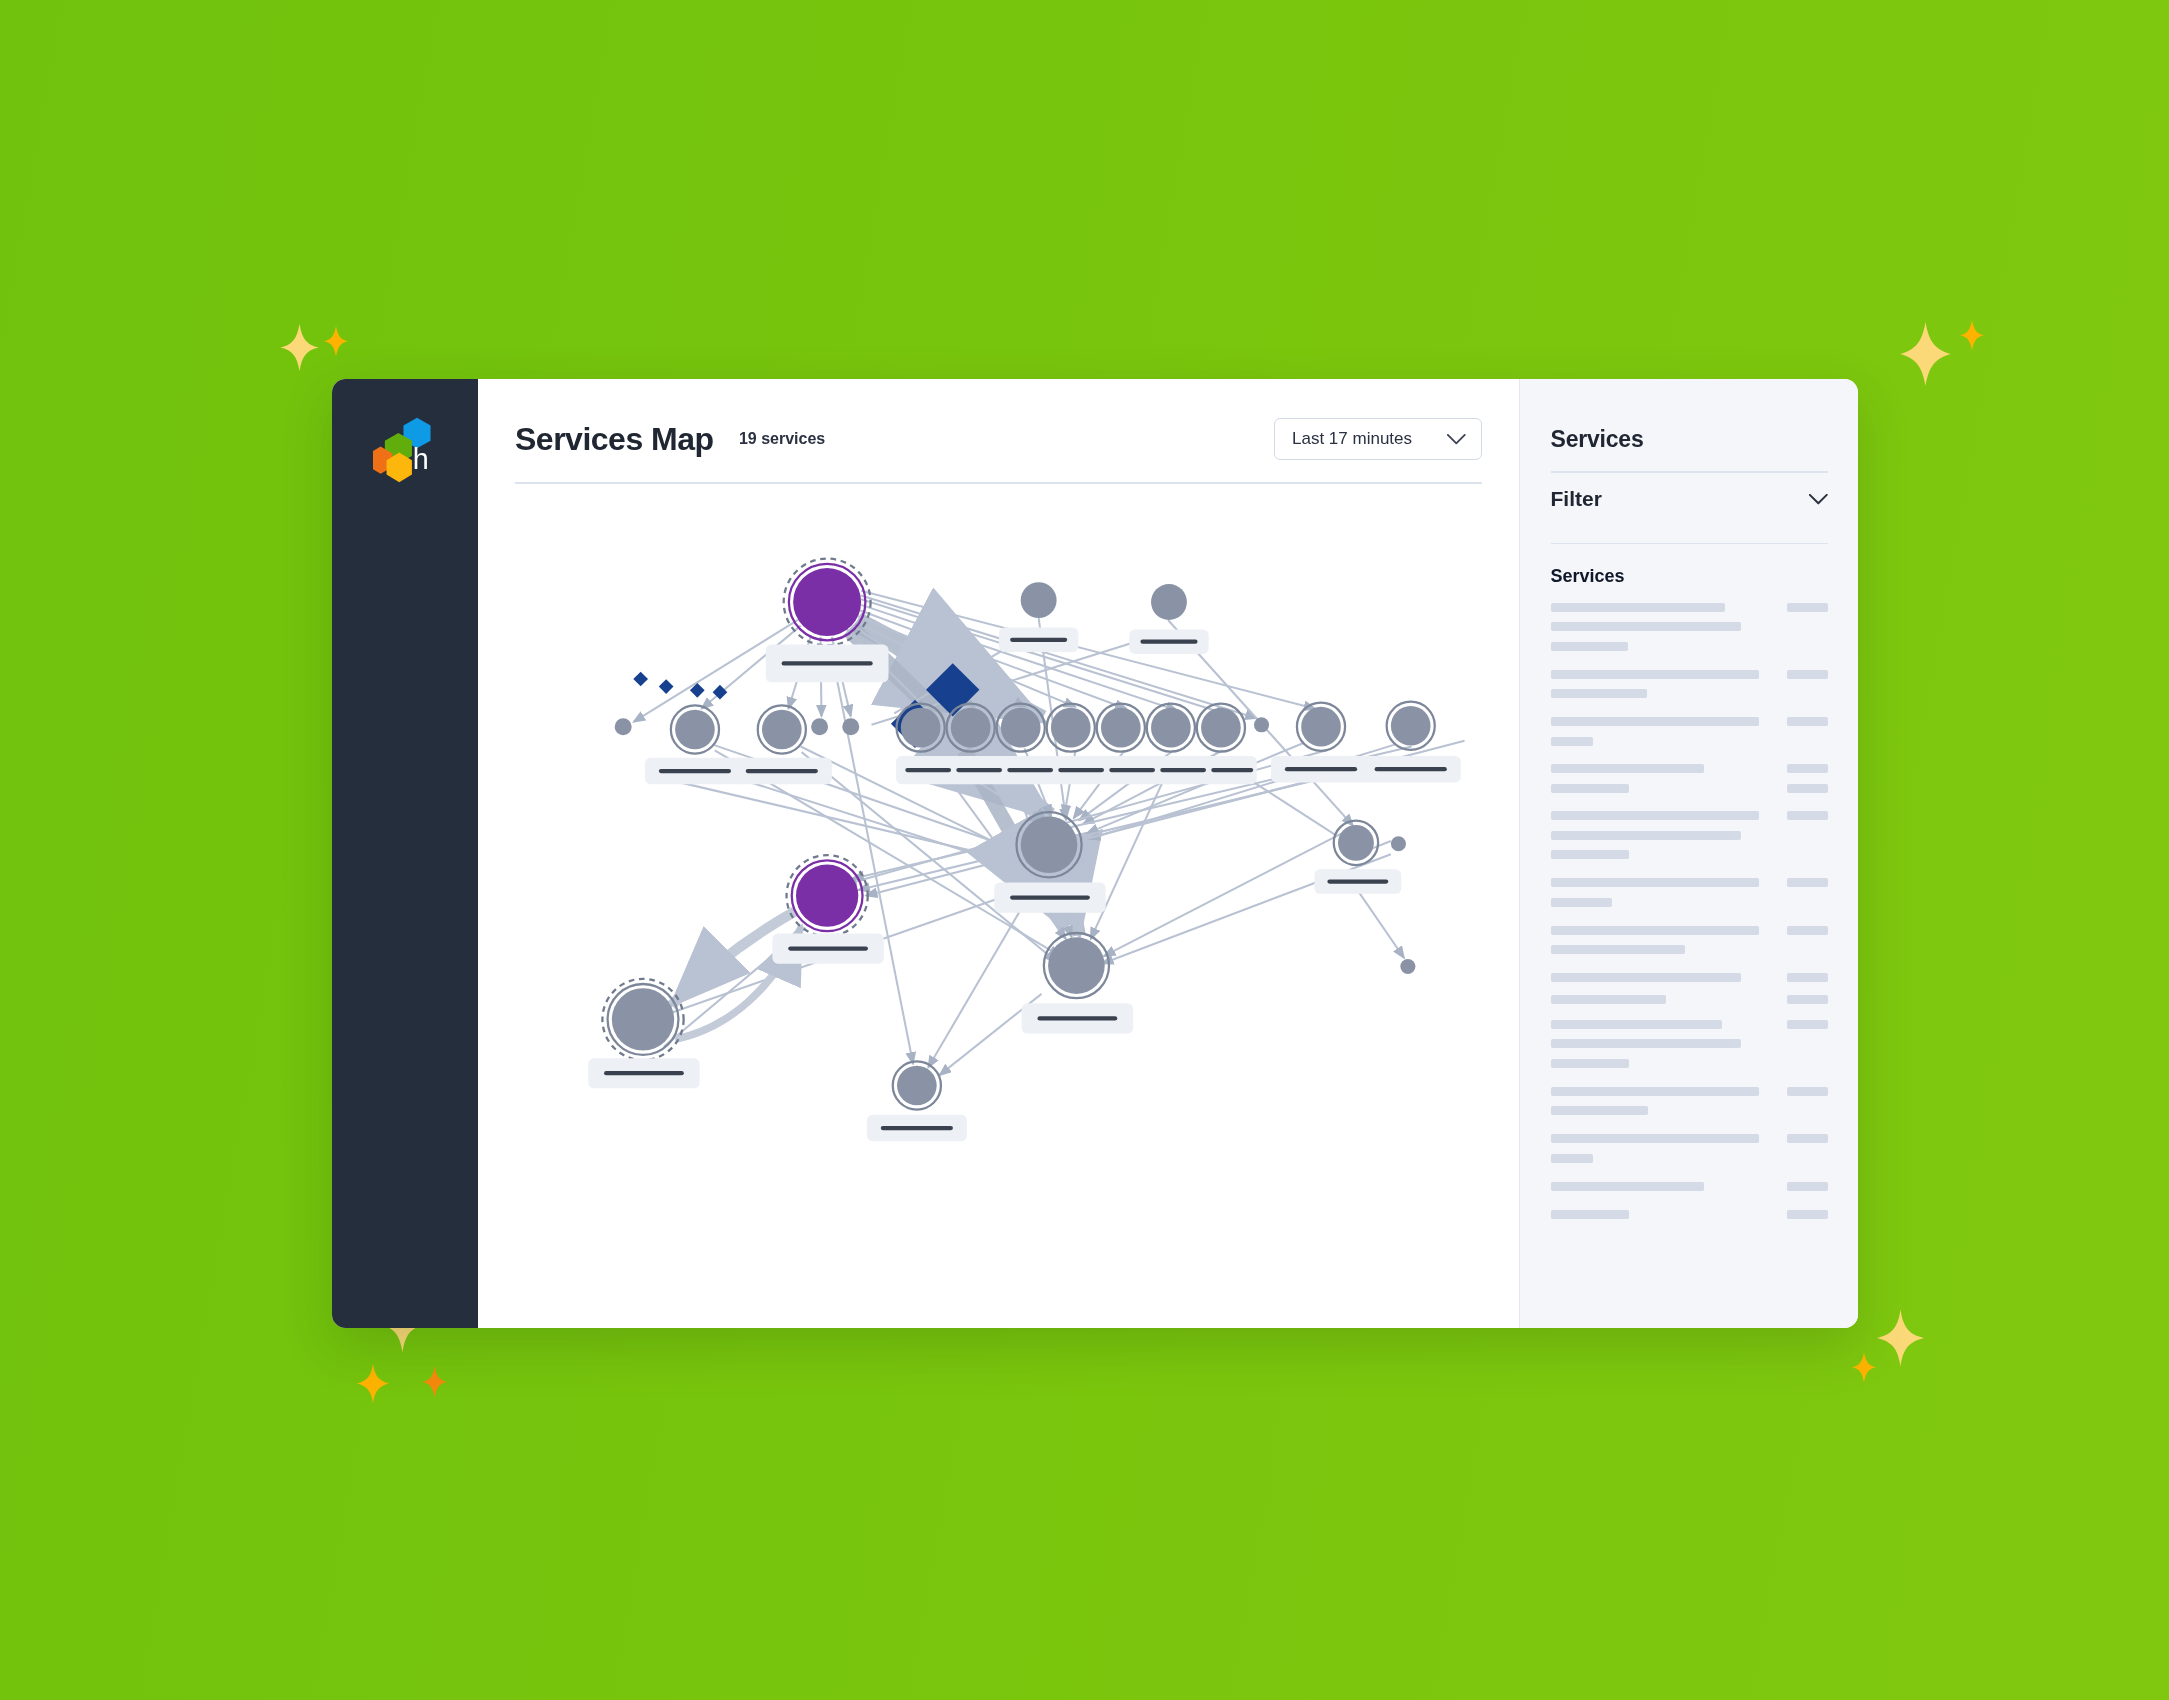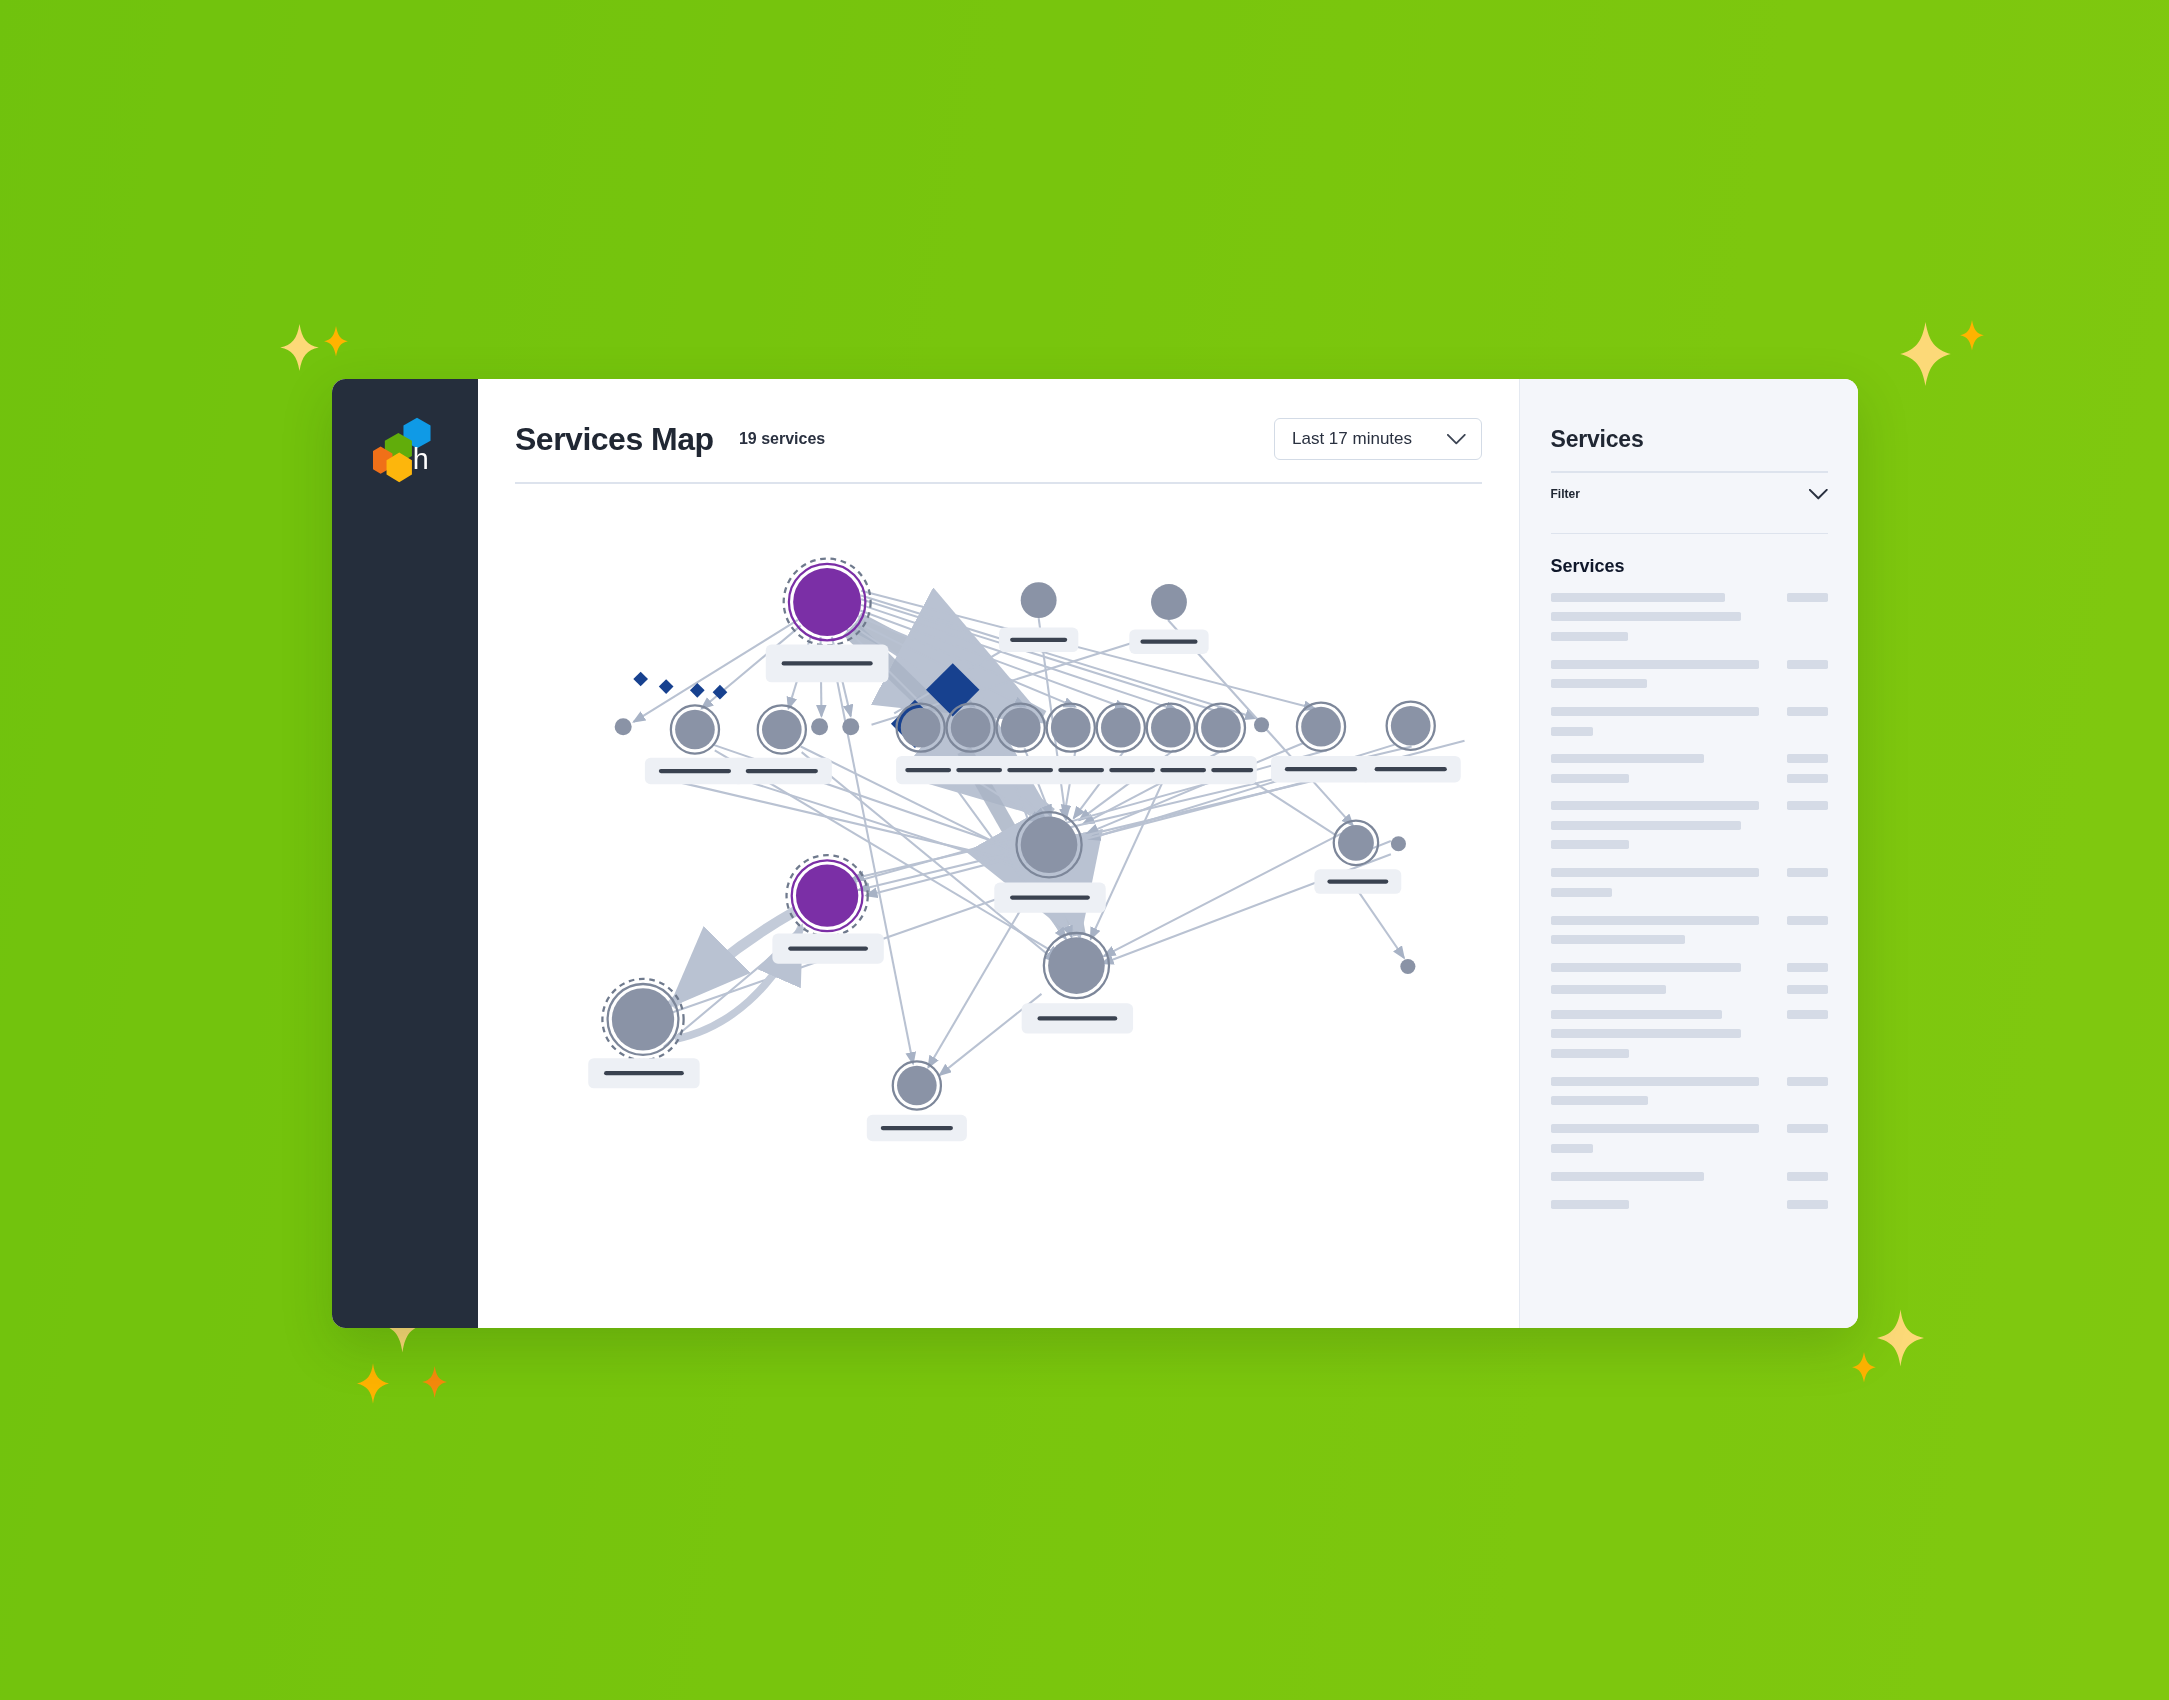--- a/index.html
+++ b/index.html
@@ -119,21 +119,21 @@
   #overview-title {
     font-size: 23px; font-weight: 700; color: #202733;
     letter-spacing: -0.2px;
   }
   .ov-rule { height: 1.7px; background: #dde3ed; margin: 18px 0 0 0; }
   #filter-row {
     display: flex; align-items: center;
     padding: 14.4px 0 13.6px 0;
     cursor: pointer;
   }
-  #filter-label { font-size: 12px; font-weight: 700; color: #202733; flex: 1 1 auto; }
+  #filter-label { font-size: 21px; font-weight: 700; color: #202733; flex: 1 1 auto; }
   #services-label {
     font-size: 18px; font-weight: 700; color: #0f172a;
     padding: 22px 0 15.3px 0;
   }
   #skeleton { position: relative; }
   .sk-row { position: relative; height: 0; }
   .sk { position: absolute; height: 9.3px; border-radius: 1.7px; background: #d5dbe6; }
   .sk-right { background: #d5dbe6; }
 </style>
 </head>

